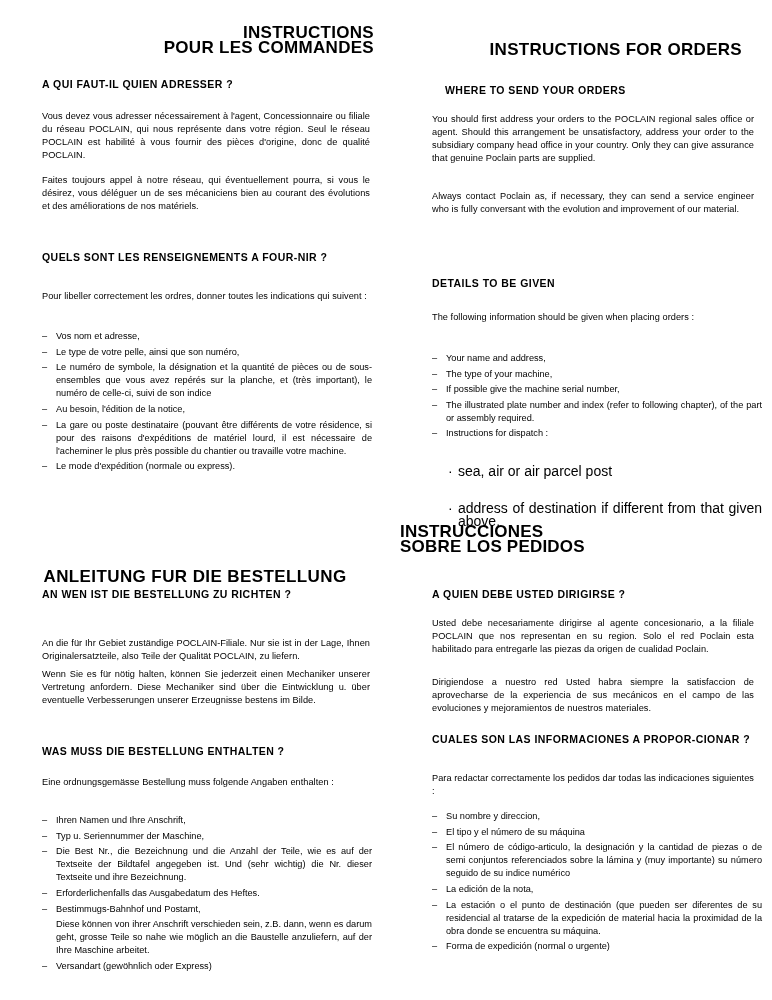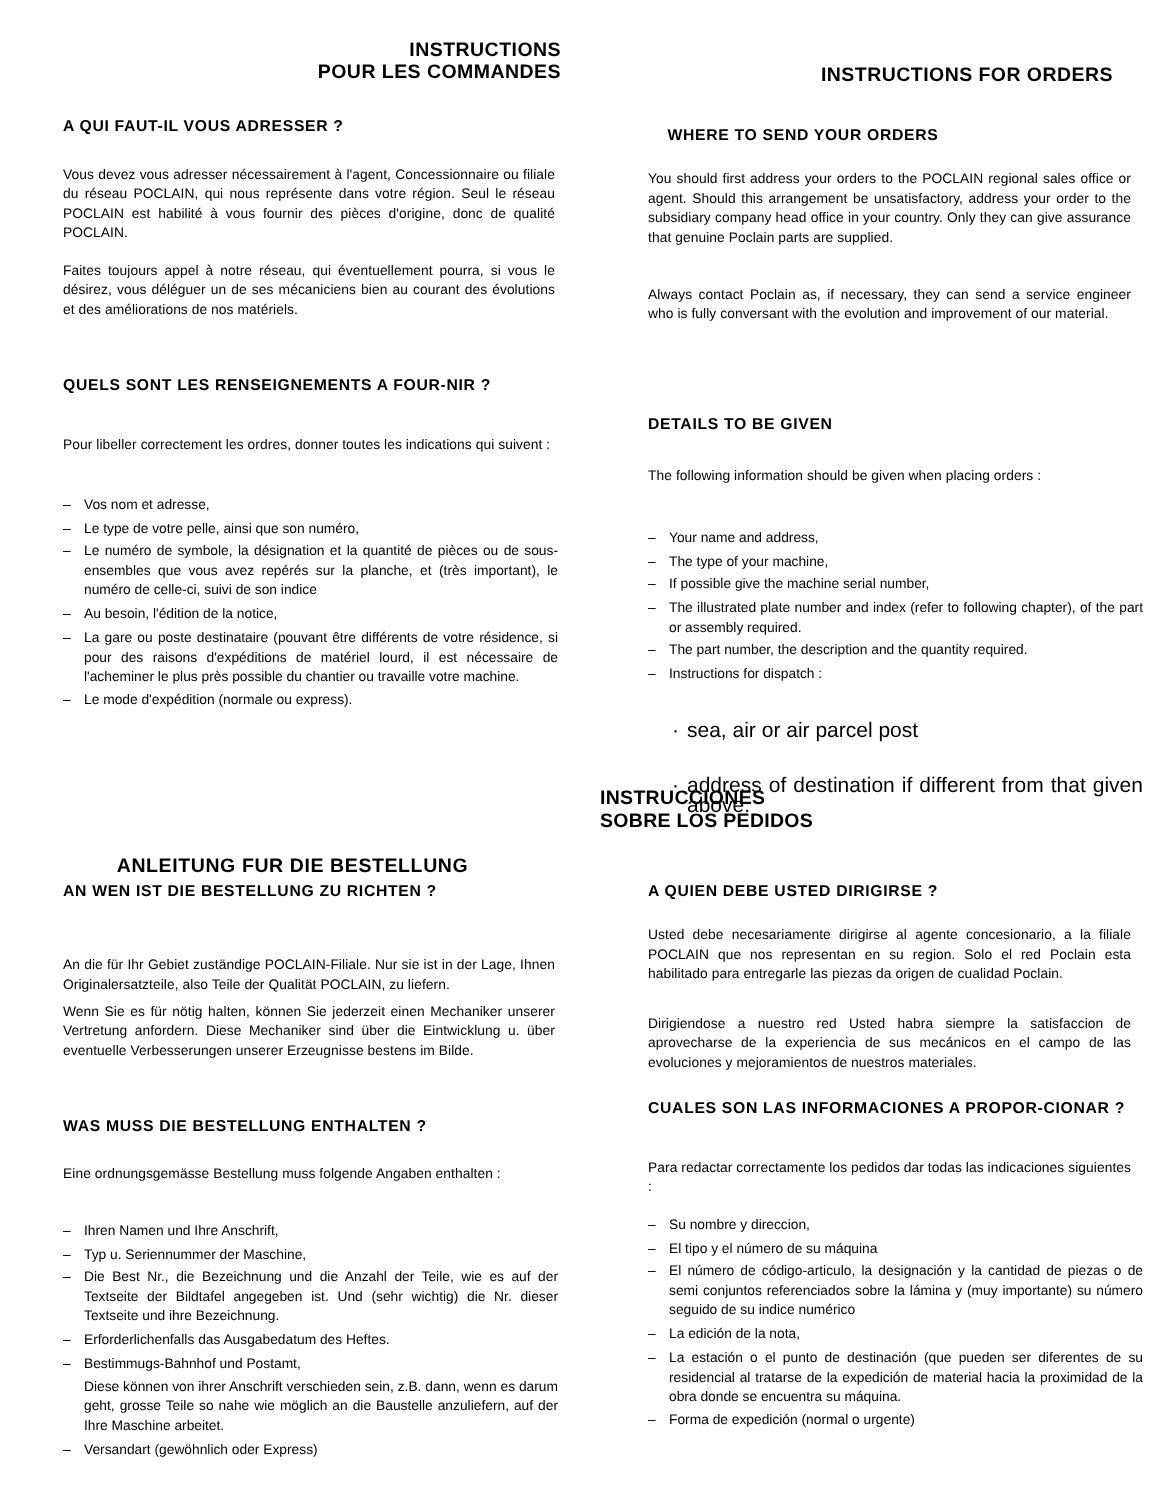--- a/index.html
+++ b/index.html
@@ -14,21 +14,21 @@
   .page {
     position: relative;
     width: 772px;
     height: 1000px;
     overflow: hidden;
     background: #ffffff;
   }
 
   .banner {
     font-weight: bold;
-    font-size: 13px;
+    font-size: 17px;
     line-height: 15px;
     letter-spacing: 0.3px;
     text-align: right;
     margin: 0;
     white-space: pre-line;
   }
   .banner-fr { padding-top: 13px; padding-right: 0px; }
   .banner-en { padding-top: 20px; padding-right: 16px; }
   .banner-de {
     text-align: center;
@@ -130,21 +130,21 @@
 </head>
 <body>
 
 <div class="page">
 
   <div class="banner-wrap-fr">
     <div class="banner banner-fr">INSTRUCTIONS
 POUR LES COMMANDES</div>
   </div>
 
-  <h2 class="sec blk" id="fr-h1">A QUI FAUT-IL VOUS ADRESSER ?</h2>
+  <h2 class="sec blk" id="fr-h1">A QUI FAUT-IL QUIEN ADRESSER ?</h2>
   <p class="body blk" id="fr-p1">Vous devez vous adresser nécessairement à l'agent, Concessionnaire ou filiale du réseau POCLAIN, qui nous représente dans votre région. Seul le réseau POCLAIN est habilité à vous fournir des pièces d'origine, donc de qualité POCLAIN.</p>
   <p class="body blk" id="fr-p2">Faites toujours appel à notre réseau, qui éventuellement pourra, si vous le désirez, vous déléguer un de ses mécaniciens bien au courant des évolutions et des améliorations de nos matériels.</p>
   <h2 class="sec blk" id="fr-h2">QUELS SONT LES RENSEIGNEMENTS A FOUR-NIR ?</h2>
   <p class="body blk" id="fr-p3">Pour libeller correctement les ordres, donner toutes les indications qui suivent :</p>
   <ul class="bullets blk" id="fr-list">
       <li>Vos nom et adresse,</li>
       <li>Le type de votre pelle, ainsi que son numéro,</li>
       <li>Le numéro de symbole, la désignation et la quantité de pièces ou de sous-ensembles que vous avez repérés sur la planche, et (très important), le numéro de celle-ci, suivi de son indice</li>
       <li>Au besoin, l'édition de la notice,</li>
       <li>La gare ou poste destinataire (pouvant être différents de votre résidence, si pour des raisons d'expéditions de matériel lourd, il est nécessaire de l'acheminer le plus près possible du chantier ou travaille votre machine.</li>
@@ -158,21 +158,20 @@
   <h2 class="sec blk" id="en-h1">WHERE TO SEND YOUR ORDERS</h2>
   <p class="body blk" id="en-p1">You should first address your orders to the POCLAIN regional sales office or agent. Should this arrangement be unsatisfactory, address your order to the subsidiary company head office in your country. Only they can give assurance that genuine Poclain parts are supplied.</p>
   <p class="body blk" id="en-p2">Always contact Poclain as, if necessary, they can send a service engineer who is fully conversant with the evolution and improvement of our material.</p>
   <h2 class="sec blk" id="en-h2">DETAILS TO BE GIVEN</h2>
   <p class="body blk" id="en-p3">The following information should be given when placing orders :</p>
   <ul class="bullets blk" id="en-list">
       <li>Your name and address,</li>
       <li>The type of your machine,</li>
       <li>If possible give the machine serial number,</li>
       <li>The illustrated plate number and index (refer to following chapter), of the part or assembly required.</li>
-      <li>The part number, the description and the quantity required.</li>
       <li>Instructions for dispatch :</li>
       <li class="sub">sea, air or air parcel post</li>
       <li class="sub">address of destination if different from that given above.</li>
     </ul>
 
   <div class="banner-wrap-de">
     <div class="banner banner-de">ANLEITUNG FUR DIE BESTELLUNG</div>
   </div>
 
   <h2 class="sec blk" id="de-h1">AN WEN IST DIE BESTELLUNG ZU RICHTEN ?</h2>

